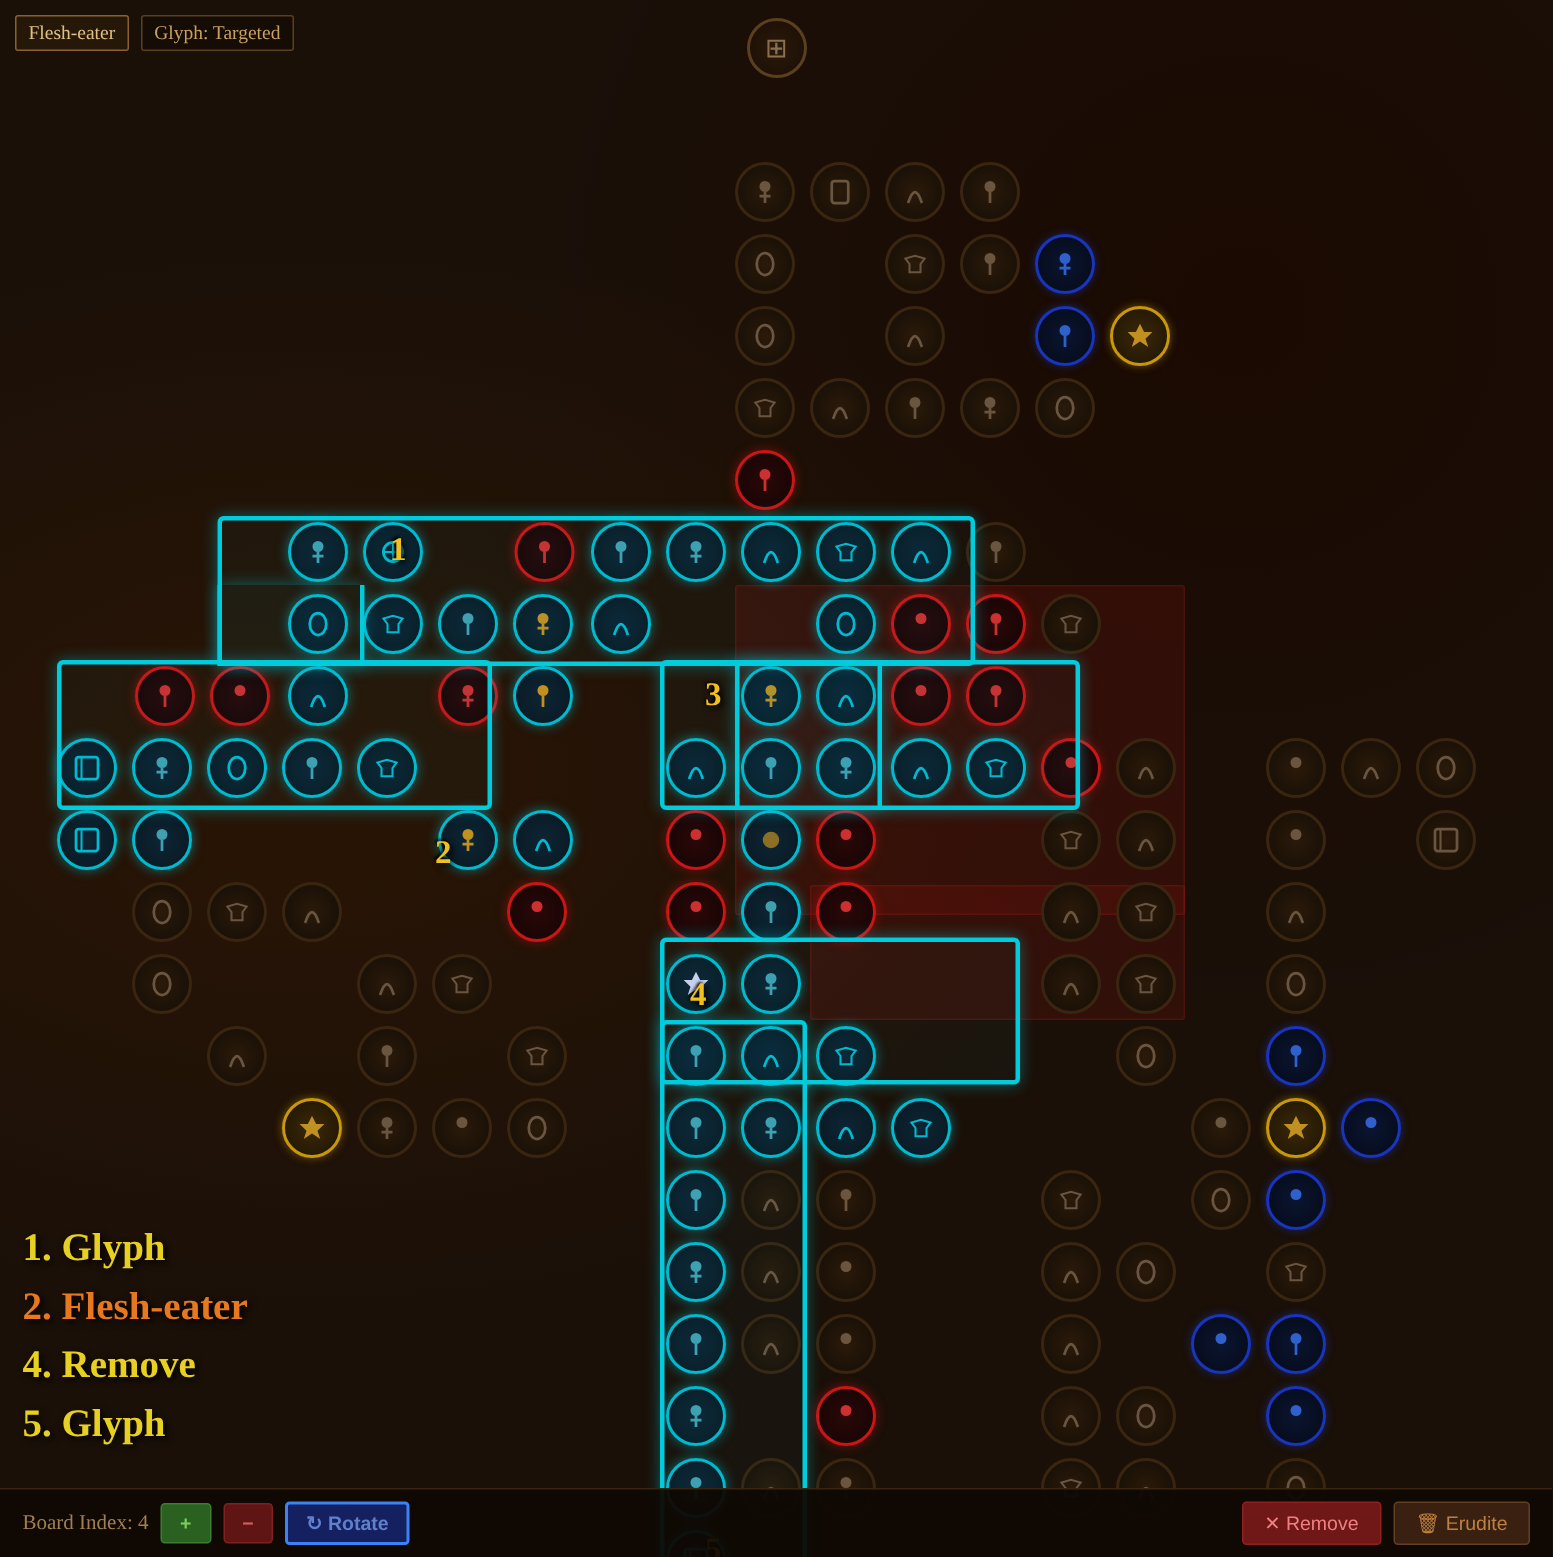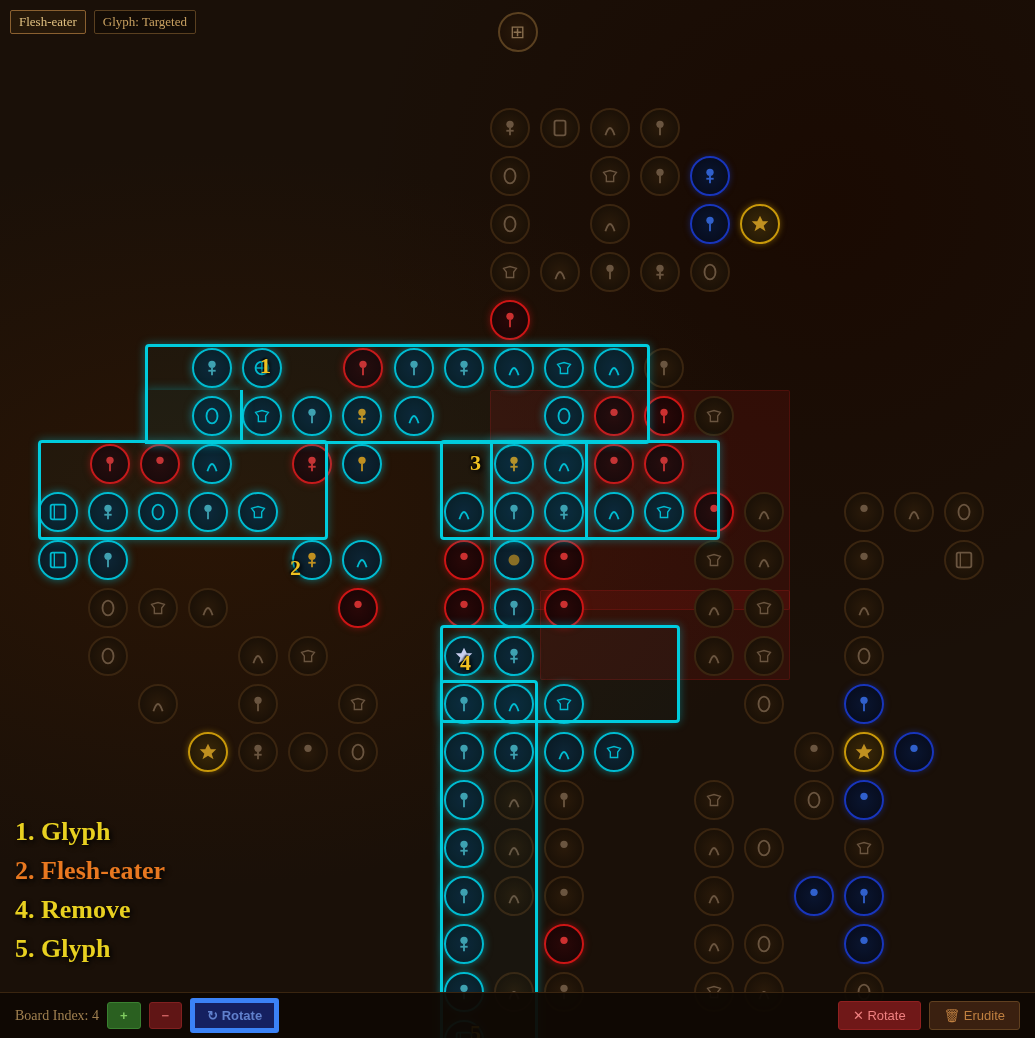--- a/index.html
+++ b/index.html
@@ -123,21 +123,21 @@
 
     .btn-red {
       background: #601515;
       color: #cc6060;
       border: 1px solid #802020;
     }
 
     .btn-blue {
       background: #152060;
       color: #6080cc;
-      border: 5px solid #3b82f6;
+      border: 2px solid #3b82f6;
     }
 
     #bottom-right-buttons {
       position: absolute;
       right: 15px;
       bottom: 8px;
       display: flex;
       gap: 8px;
     }
 
@@ -1064,16 +1064,16 @@
   </div>
 </div>
 
 <div id="bottom-bar">
   <span class="board-label">Board Index: 4</span>
   <button class="btn btn-green">+</button>
   <button class="btn btn-red">−</button>
   <button class="btn btn-blue">↻ Rotate</button>
 
   <div id="bottom-right-buttons">
-    <button class="btn-reset">✕ Rotate</button>
+    <button class="btn-reset">✕ Remove</button>
     <button class="btn-remove">🗑 Erudite</button>
   </div>
 </div>
 
 </body></html>

